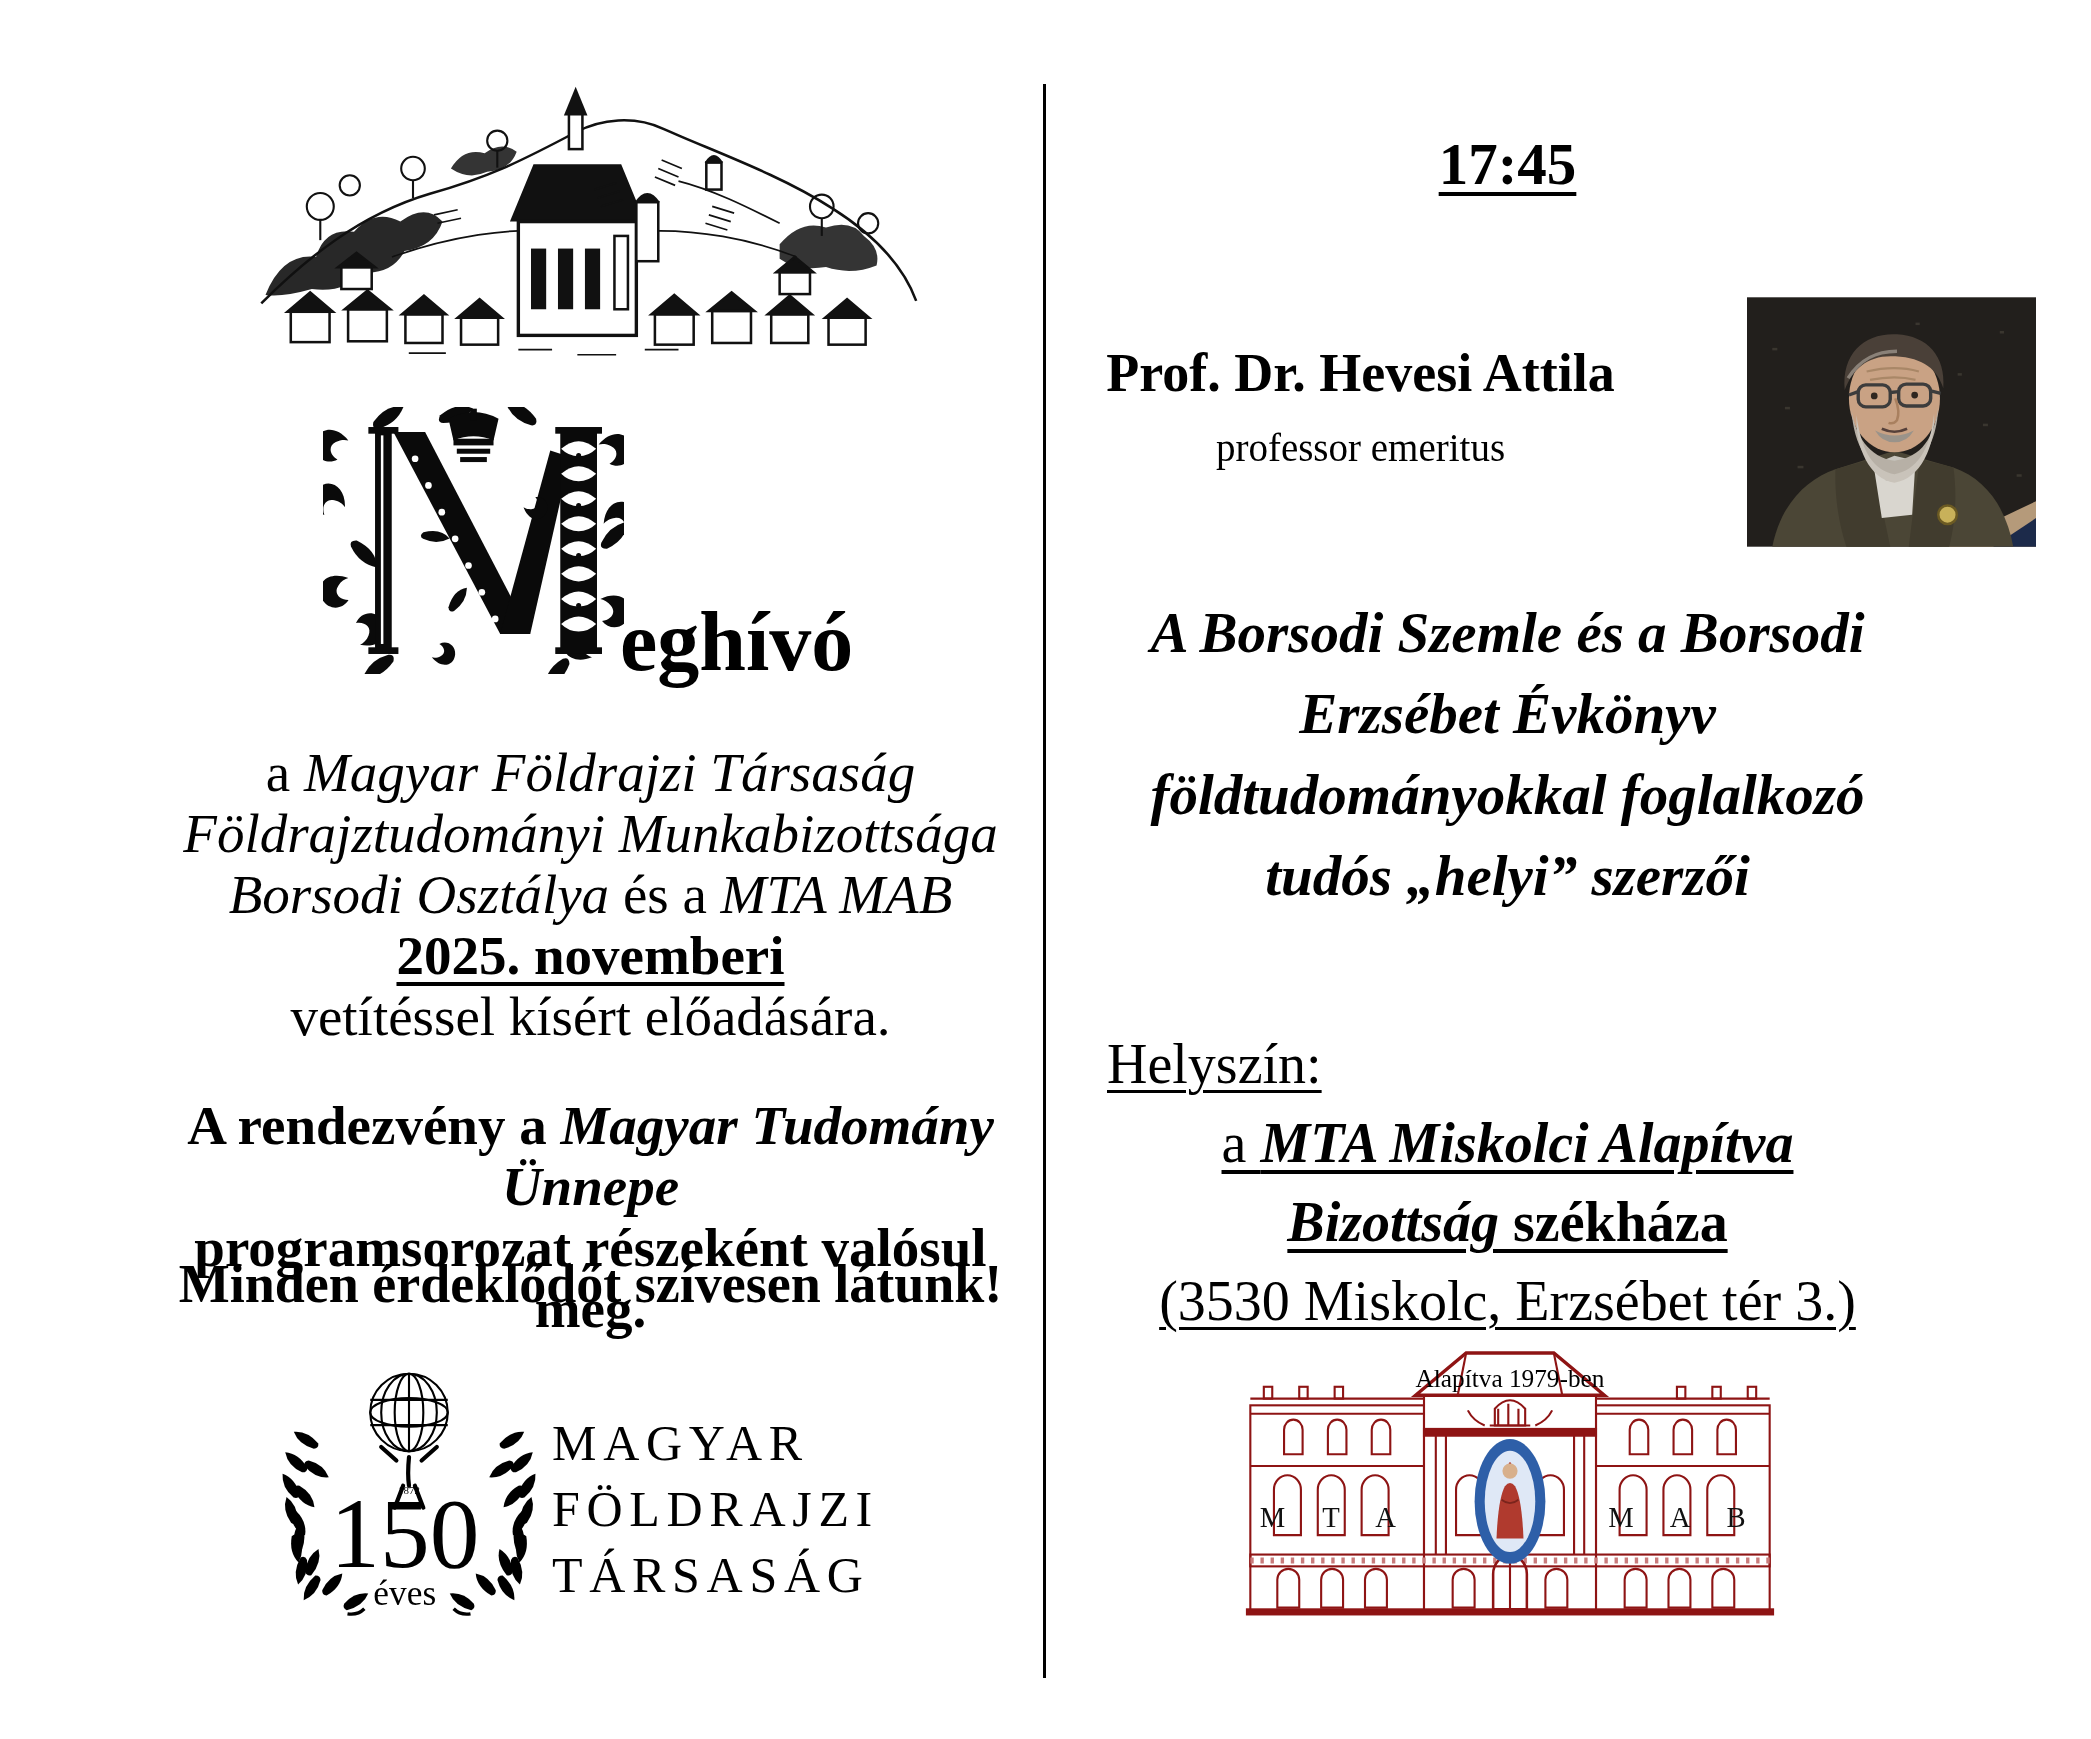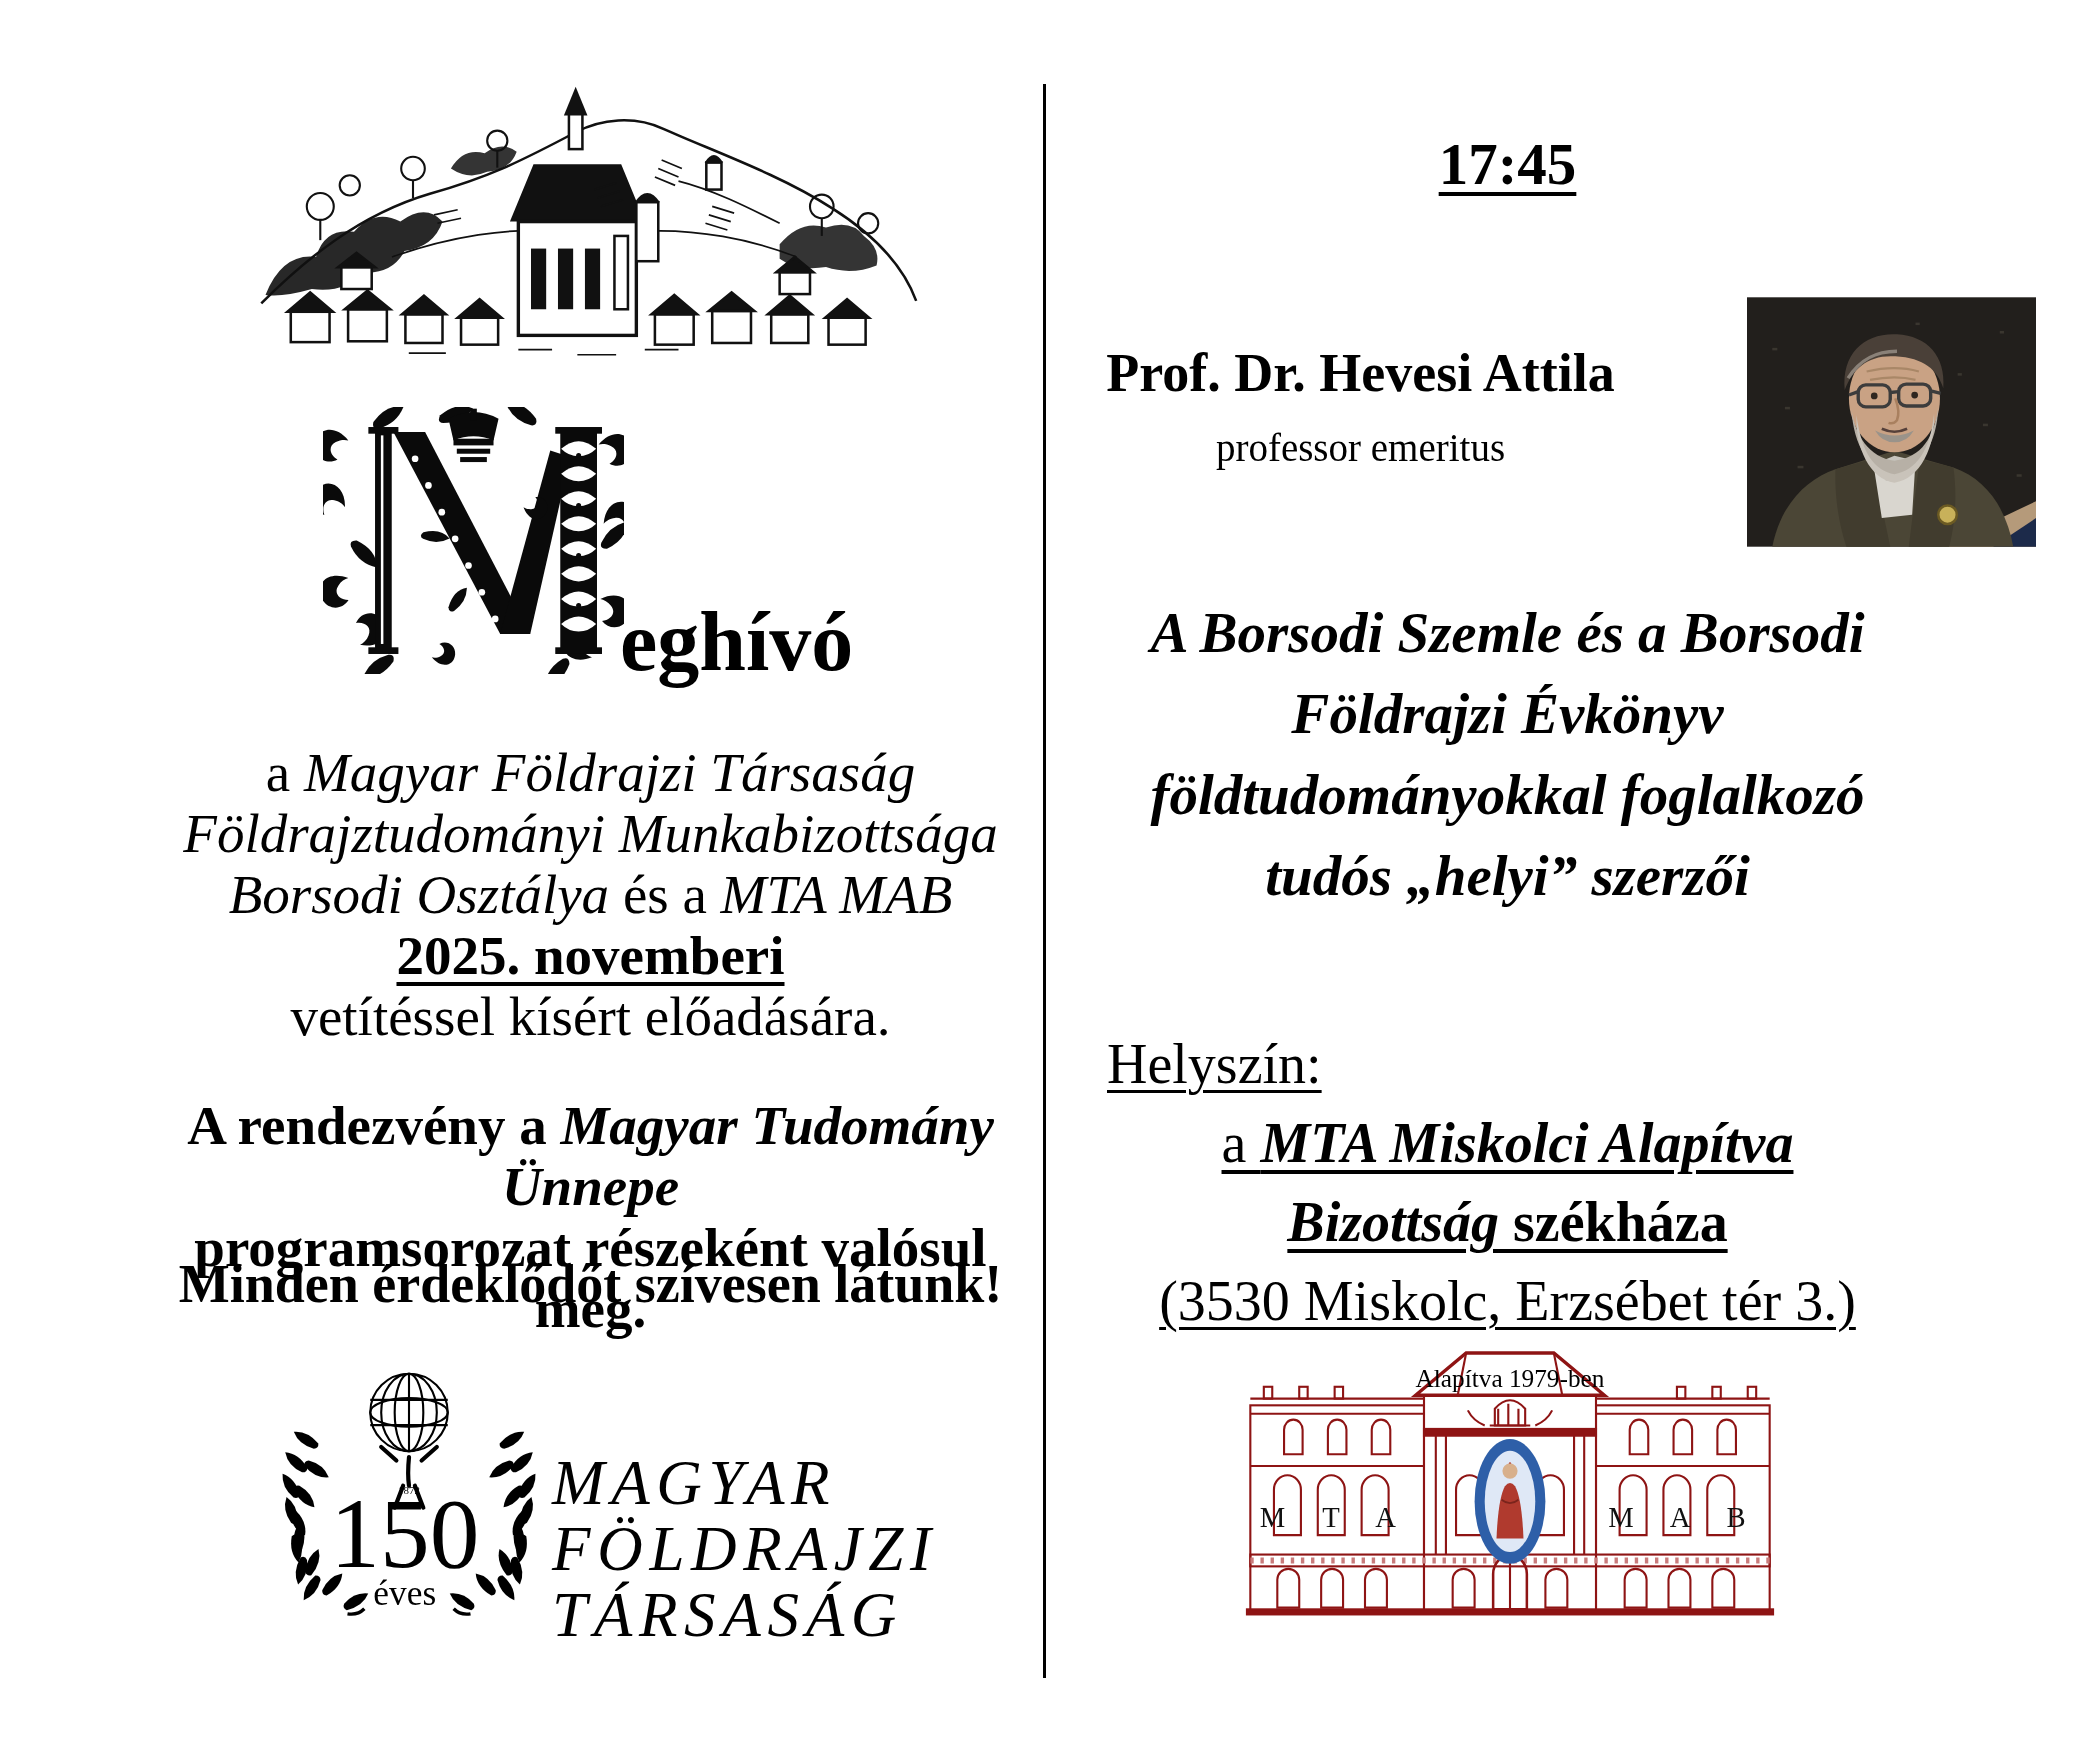--- a/index.html
+++ b/index.html
@@ -26,21 +26,21 @@
   #building{left:1240px;top:1348px;width:540px;height:274px;}
 
   
   #engraving{left:240px;top:80px;width:700px;height:295px;}
   #initial-m{left:323px;top:407px;width:301px;height:267px;}
   #meghivo-rest{left:620px;top:600px;font-size:84px;font-weight:bold;line-height:84px;}
   #invitation{left:135px;top:742px;width:911px;font-size:55px;line-height:61px;}
   #event-note{left:135px;top:1095px;width:911px;font-size:55px;line-height:61px;font-weight:bold;}
   #welcome{left:135px;top:1252px;width:911px;font-size:54px;font-weight:bold;line-height:64px;}
   #mft-logo{left:270px;top:1366px;width:278px;height:253px;}
-  #mft-name{left:552px;top:1450px;width:396px;font-size:63px;line-height:66px;letter-spacing:6.7px;font-style:italic;}
+  #mft-name{left:552px;top:1410px;width:396px;font-size:50px;line-height:66px;letter-spacing:6.7px;}
 
   svg text{font-family:"Liberation Serif","DejaVu Serif",serif;}
 </style>
 </head>
 <body>
 
 <div id="page">
 
   <div id="divider" class="abs"></div>
 
@@ -363,21 +363,21 @@
     <path d="M124,132 C126,176 146,208 175,212 C204,208 226,174 227,130 C222,166 208,190 175,194 C145,190 128,164 124,132 Z" fill="#b7b0a6"></path>
     <path d="M130,140 C136,186 152,206 175,210 C200,206 218,182 222,138 C224,176 206,216 175,220 C146,216 128,178 130,140 Z" fill="#c9c3ba"></path>
     <path d="M152,158 q23,12 46,0 q-8,14 -23,14 q-15,0 -23,-14 Z" fill="#9a938a"></path>
     <path d="M160,156 q15,7 30,0" stroke="#55403a" stroke-width="3" fill="none"></path>
 
     <circle cx="238" cy="258" r="11" fill="#c8b15a" stroke="#6b5a23" stroke-width="3"></circle>
   </svg>
 
   <div id="lecture" class="abs ctr">
     <div>A Borsodi Szemle és a Borsodi</div>
-    <div>Földrajzi Évkönyv</div>
+    <div>Erzsébet Évkönyv</div>
     <div>földtudományokkal foglalkozó</div>
     <div>tudós „helyi” szerzői</div>
   </div>
 
   <div id="venue" class="abs ctr">
     <div class="label-line"><span class="ul-thin">Helyszín:</span></div>
     <div><span class="ul"><span>a </span><span class="bd it">MTA Miskolci Alapítva</span></span></div>
     <div><span class="ul"><span class="bd it">Bizottság</span><span class="bd"> székháza</span></span></div>
     <div><span class="ul-thin">(3530 Miskolc, Erzsébet tér 3.)</span></div>
   </div>

